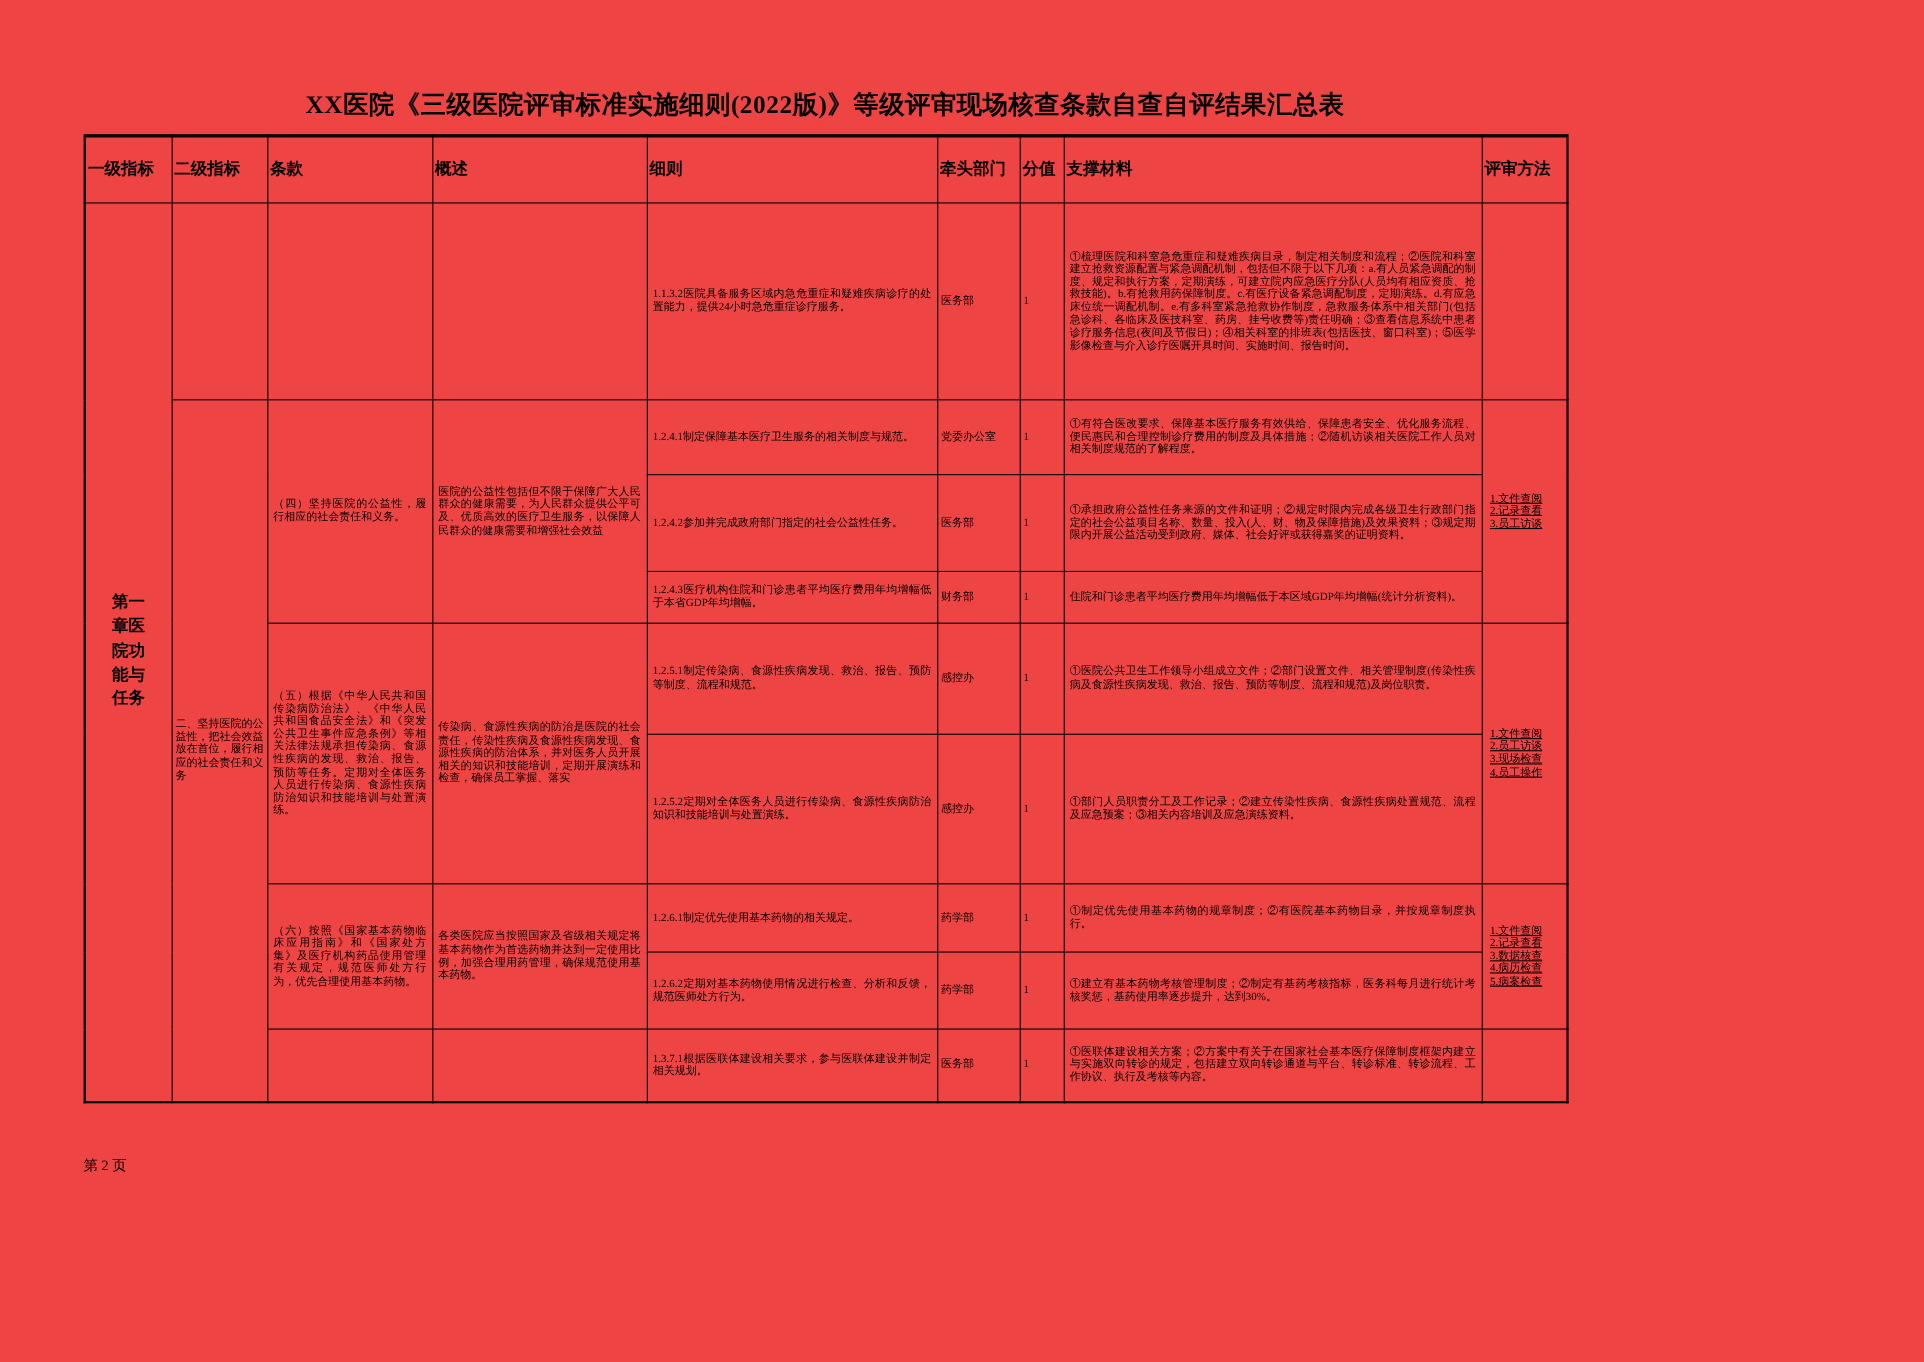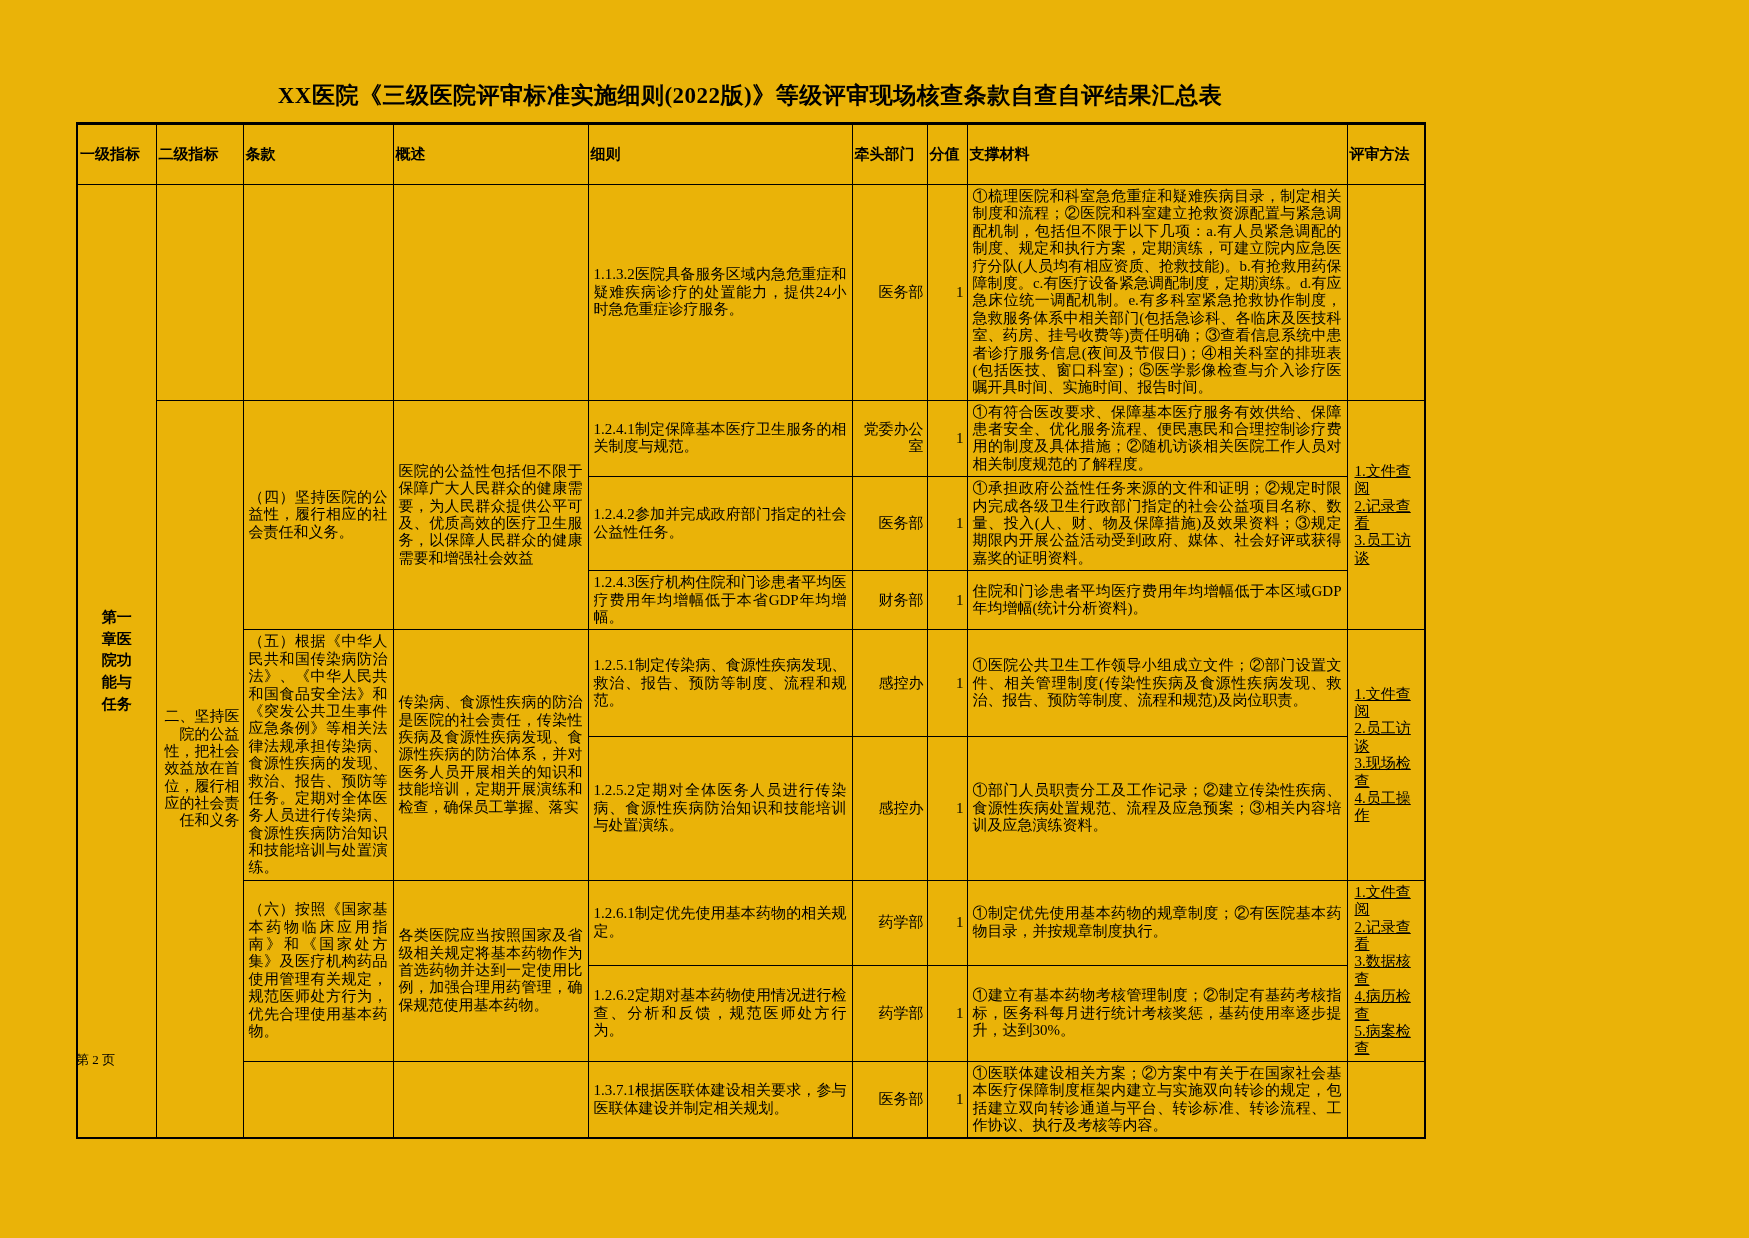--- a/index.html
+++ b/index.html
@@ -1,21 +1,21 @@
 <!DOCTYPE html>
 <html><head>
 <meta charset="utf-8">
 <style>
   * { margin: 0; padding: 0; box-sizing: border-box; }
   html, body { background: #ffffff; }
   .page {
     position: relative;
     width: 1749px;
     height: 1238px;
-    background: #eab308;
+    background: #ef4444;
     color: #000000;
     font-family: "Liberation Serif", "DejaVu Serif", serif;
   }
   .title {
     position: absolute;
     top: 80px;
     left: 76px;
     width: 1348px;
     text-align: center;
     font-size: 23px;
@@ -39,32 +39,32 @@
     overflow: hidden;
   }
   .grid th {
     font-size: 15px;
     font-weight: bold;
     text-align: left;
     line-height: 1.25;
     padding: 2px;
   }
   .grid td {
-    font-size: 15px;
+    font-size: 10px;
     line-height: 1.16;
     padding: 3px 5px;
   }
   td.c-chapter {
     font-weight: bold;
     font-size: 15px;
     text-align: center;
     padding: 2px 17px;
     line-height: 1.45;
   }
-  td.c-center { text-align: right; padding: 2px 3px; }
+  td.c-center { text-align: left; padding: 2px 3px; }
   td.c-just   { text-align: justify; }
   td.c-methods { white-space: pre-line; padding-left: 7px; vertical-align: middle; text-decoration: underline; }
   .footer {
     position: absolute;
     top: 1051px;
     left: 76px;
     width: 1348px;
     text-align: left;
     font-size: 13px;
   }

